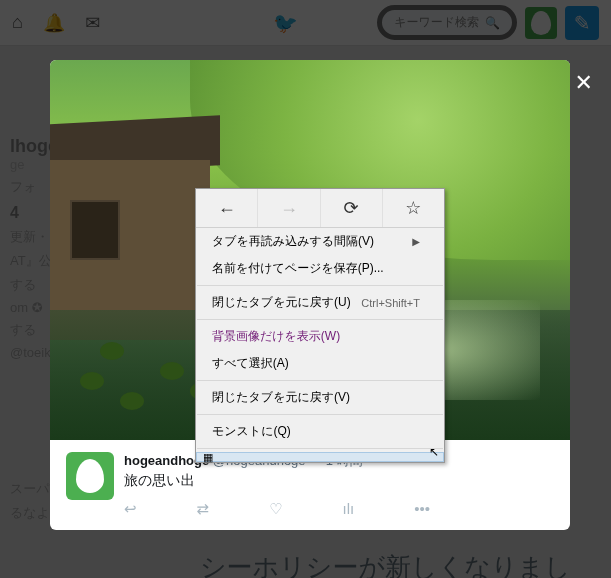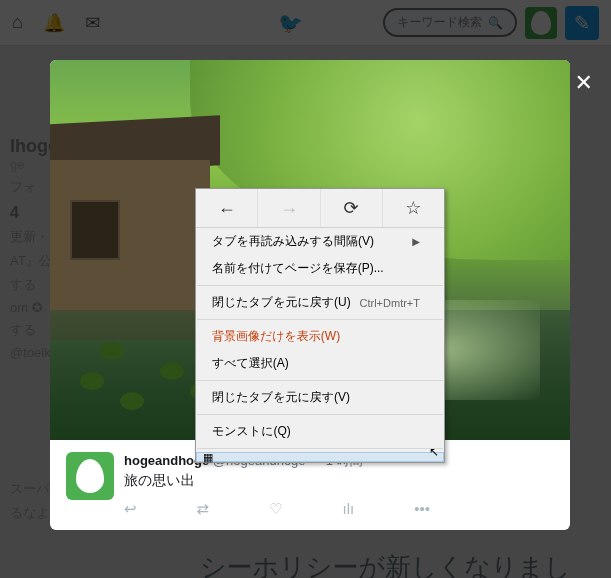--- a/index.html
+++ b/index.html
@@ -4,21 +4,21 @@
 <style>
 * { margin: 0; padding: 0; box-sizing: border-box; font-family: "Segoe UI", Meiryo, sans-serif; }
 body { width: 611px; height: 578px; background: #e8e8e8; overflow: hidden; position: relative; }
 
 .header { height: 46px; background: #fff; border-bottom: 1px solid #ddd; display: flex; align-items: center; padding: 0 12px; }
 .header-left { display: flex; gap: 20px; flex: 1; }
 .header-icon { color: #666; font-size: 18px; }
 .header-center { flex: 1; text-align: center; }
 .bird { color: #1da1f2; font-size: 20px; }
 .header-right { display: flex; align-items: center; gap: 8px; }
-.search-box { background: #f5f8fa; border: 2px solid #737373; border-radius: 20px; padding: 4px 12px; font-size: 12px; color: #888; display: flex; align-items: center; gap: 6px; }
+.search-box { background: #f5f8fa; border: 5px solid #737373; border-radius: 20px; padding: 4px 12px; font-size: 12px; color: #888; display: flex; align-items: center; gap: 6px; }
 .avatar-sm { width: 32px; height: 32px; background: #4caf50; border-radius: 4px; display: flex; align-items: center; justify-content: center; }
 .egg-sm { width: 20px; height: 24px; background: #fff; border-radius: 50% 50% 50% 50% / 60% 60% 40% 40%; }
 .compose-btn { width: 34px; height: 34px; background: #1da1f2; border-radius: 4px; display: flex; align-items: center; justify-content: center; color: #fff; font-size: 20px; }
 
 .bg-content { padding: 10px; opacity: 0.4; }
 .profile-name { font-weight: bold; font-size: 18px; margin-top: 80px; }
 .profile-handle { color: #888; font-size: 13px; }
 .stat-num { font-weight: bold; font-size: 16px; margin-top: 8px; }
 .sidebar-line { color: #555; font-size: 13px; margin: 6px 0; }
 
@@ -35,21 +35,21 @@
 .pond { position: absolute; left: 0; bottom: 0; width: 100%; height: 130px; background: linear-gradient(180deg, rgba(46,74,46,0.6), #1a3a1a); }
 .lily { position: absolute; width: 24px; height: 18px; background: #2d5016; border-radius: 50%; }
 .foliage { position: absolute; top: 0; right: 0; width: 380px; height: 200px; background: radial-gradient(circle at 60% 30%, #a8d66b, #7cb342, #558b2f); opacity: 0.9; border-radius: 0 0 0 80%; }
 .water-light { position: absolute; right: 30px; bottom: 40px; width: 200px; height: 100px; background: radial-gradient(ellipse, #c5e1a5, transparent); opacity: 0.7; }
 
 .context-menu { position: absolute; left: 195px; top: 188px; width: 250px; background: #f0f0f0; border: 1px solid #979797; box-shadow: 2px 2px 4px rgba(0,0,0,0.3); font-size: 12px; z-index: 20; }
 .cm-nav { display: flex; border-bottom: 1px solid #d0d0d0; }
 .cm-nav-item { flex: 1; text-align: center; padding: 8px 0; font-size: 18px; color: #333; border-right: 1px solid #e0e0e0; }
 .cm-nav-item:last-child { border-right: none; }
 .cm-item { padding: 5px 24px 5px 16px; position: relative; display: flex; justify-content: space-between; align-items: center; }
-.cm-item.disabled { color: #c2410c; }
+.cm-item.disabled { color: #701a75; }
 .cm-item.hover { background: #d8e6f2; border: 1px solid #a8c8e4; padding: 4px 23px 4px 27px; }
 .cm-sep { height: 1px; background: #d7d7d7; margin: 3px 1px; }
 .cm-arrow { font-size: 10px; color: #555; }
 .cm-shortcut { color: #666; font-size: 11px; }
 .cm-icon { position: absolute; left: 6px; font-size: 11px; }
 .cursor { position: absolute; right: 4px; bottom: 2px; font-size: 12px; }
 
 .tweet-footer { padding: 12px 16px; display: flex; gap: 10px; }
 .avatar-md { width: 48px; height: 48px; background: #4caf50; border-radius: 6px; display: flex; align-items: center; justify-content: center; flex-shrink: 0; }
 .egg-md { width: 28px; height: 34px; background: #fff; border-radius: 50% 50% 50% 50% / 60% 60% 40% 40%; }
@@ -150,21 +150,21 @@
   <div class="cm-item">
     <span>タブを再読み込みする間隔(V)</span>
       <span class="cm-arrow">▶</span>
   </div>
   <div class="cm-item">
       <span>名前を付けてページを保存(P)...</span>
     </div>
   <div class="cm-sep"></div>
   <div class="cm-item">
     <span>閉じたタブを元に戻す(U)</span>
-    <span class="cm-shortcut">Ctrl+Dmtr+T</span>
+    <span class="cm-shortcut">Ctrl+Shift+T</span>
   </div>
   <div class="cm-sep"></div>
   <div class="cm-item disabled">
       <span>背景画像だけを表示(W)</span>
     </div>
   <div class="cm-item">
       <span>すべて選択(A)</span>
     </div>
   <div class="cm-sep"></div>
   <div class="cm-item">

